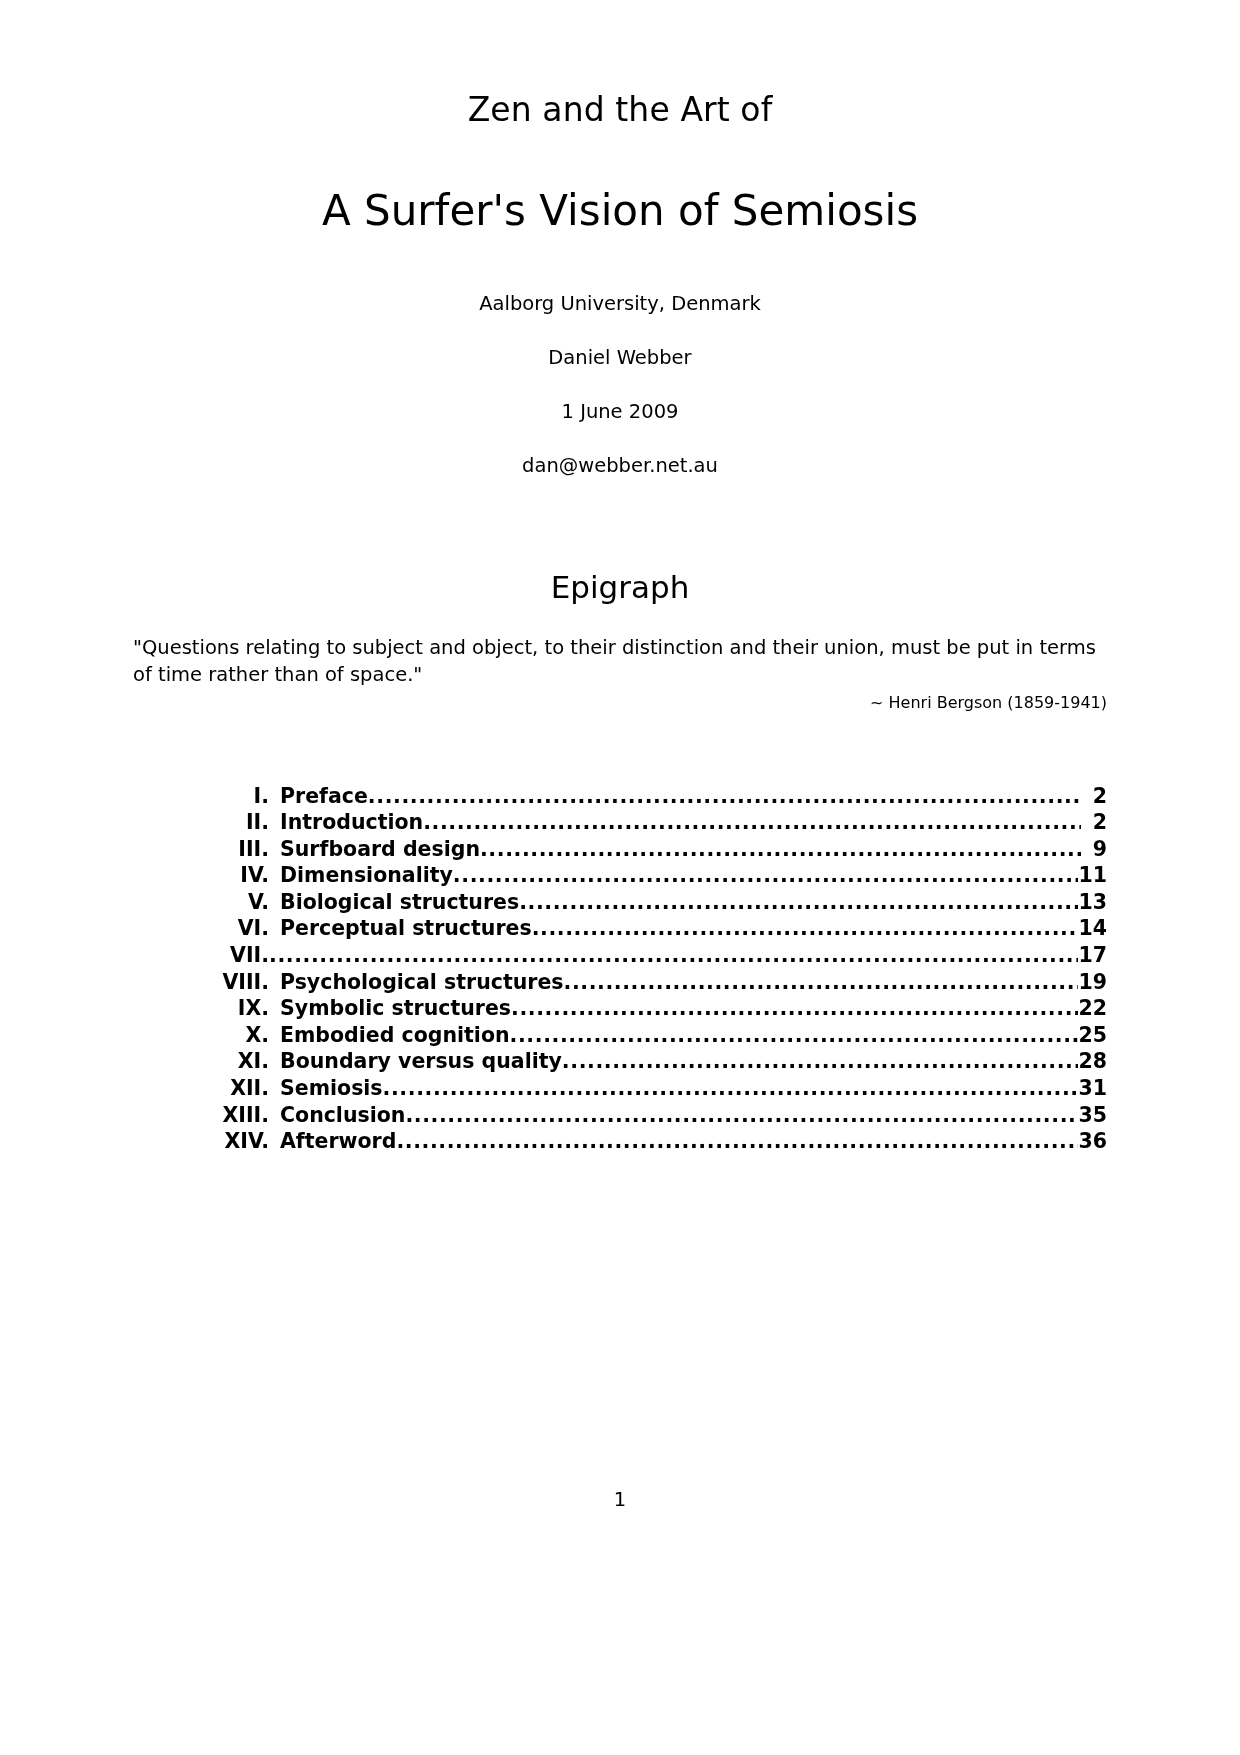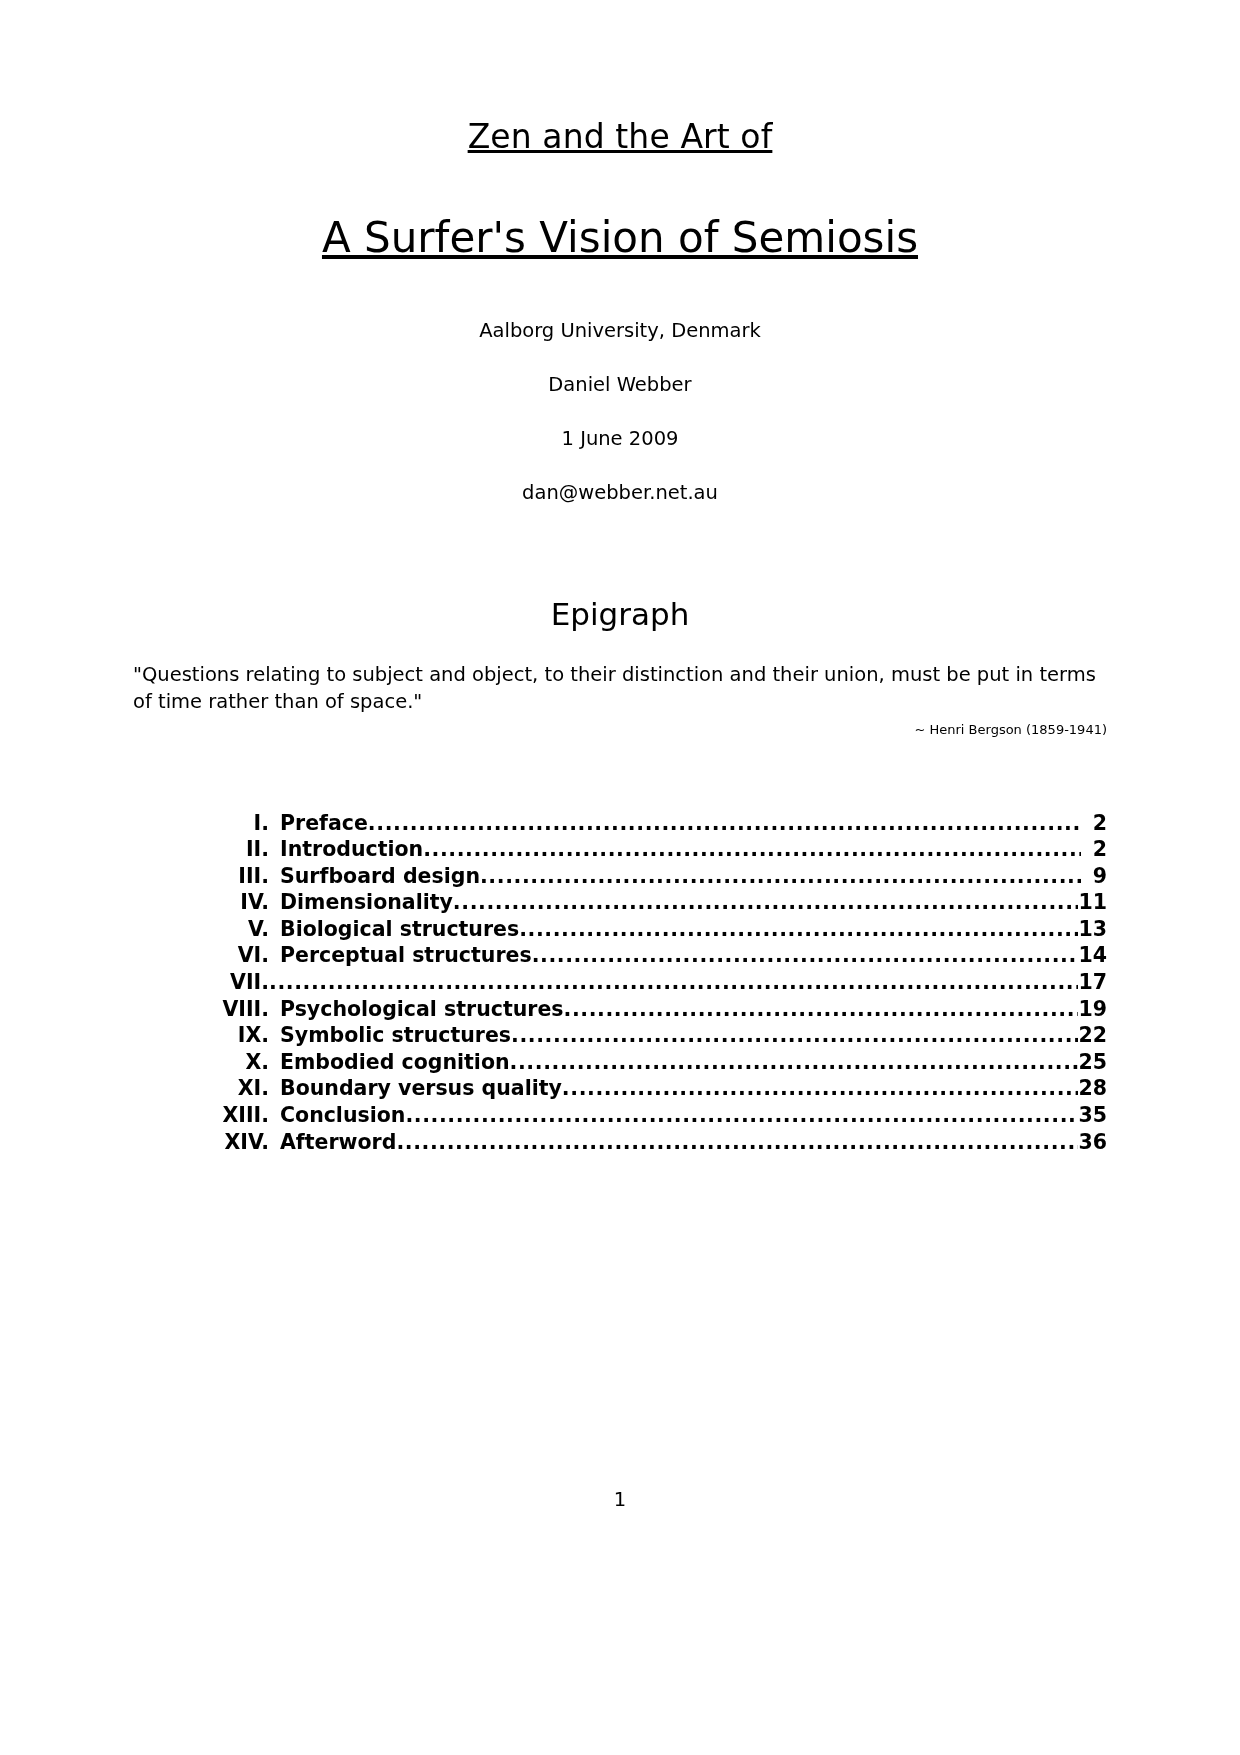--- a/index.html
+++ b/index.html
@@ -22,23 +22,22 @@
   }
   .content {
     position: absolute;
     left: 133px;
     top: 0;
     width: 974px;
   }
 
   
   .title-block {
-    padding-top: 109px;
-    text-align: center;
-    text-decoration: underline;
+    padding-top: 82px;
+    text-align: center;
   }
   .title-line {
     font-size: 33px;
     line-height: 56px;
     font-weight: normal;
     color: #000;
     letter-spacing: 0.1px;
   }
   .title-gap {
     height: 47px;
@@ -72,21 +71,21 @@
 
   
   .epigraph-body {
     margin-top: 28px;
     font-size: 19.5px;
     line-height: 26.5px;
     text-align: left;
   }
   .epigraph-attrib {
     margin-top: 2px;
-    font-size: 13px;
+    font-size: 16px;
     line-height: 26.5px;
     text-align: right;
   }
 
   
   .toc {
     margin-top: 26px;
     padding-left: 52px;
     padding-right: 0px;
   }
@@ -223,20 +222,26 @@
             <span class="toc-leader"></span>
             <span class="toc-page">25</span>
           </div>
           <div class="toc-row">
             <span class="toc-num">XI.</span>
             <span class="toc-label">Boundary versus quality</span>
             <span class="toc-leader"></span>
             <span class="toc-page">28</span>
           </div>
           <div class="toc-row">
+            <span class="toc-num">XII.</span>
+            <span class="toc-label">Semiosis</span>
+            <span class="toc-leader"></span>
+            <span class="toc-page">31</span>
+          </div>
+          <div class="toc-row">
             <span class="toc-num">XIII.</span>
             <span class="toc-label">Conclusion</span>
             <span class="toc-leader"></span>
             <span class="toc-page">35</span>
           </div>
           <div class="toc-row">
             <span class="toc-num">XIV.</span>
             <span class="toc-label">Afterword</span>
             <span class="toc-leader"></span>
             <span class="toc-page">36</span>

